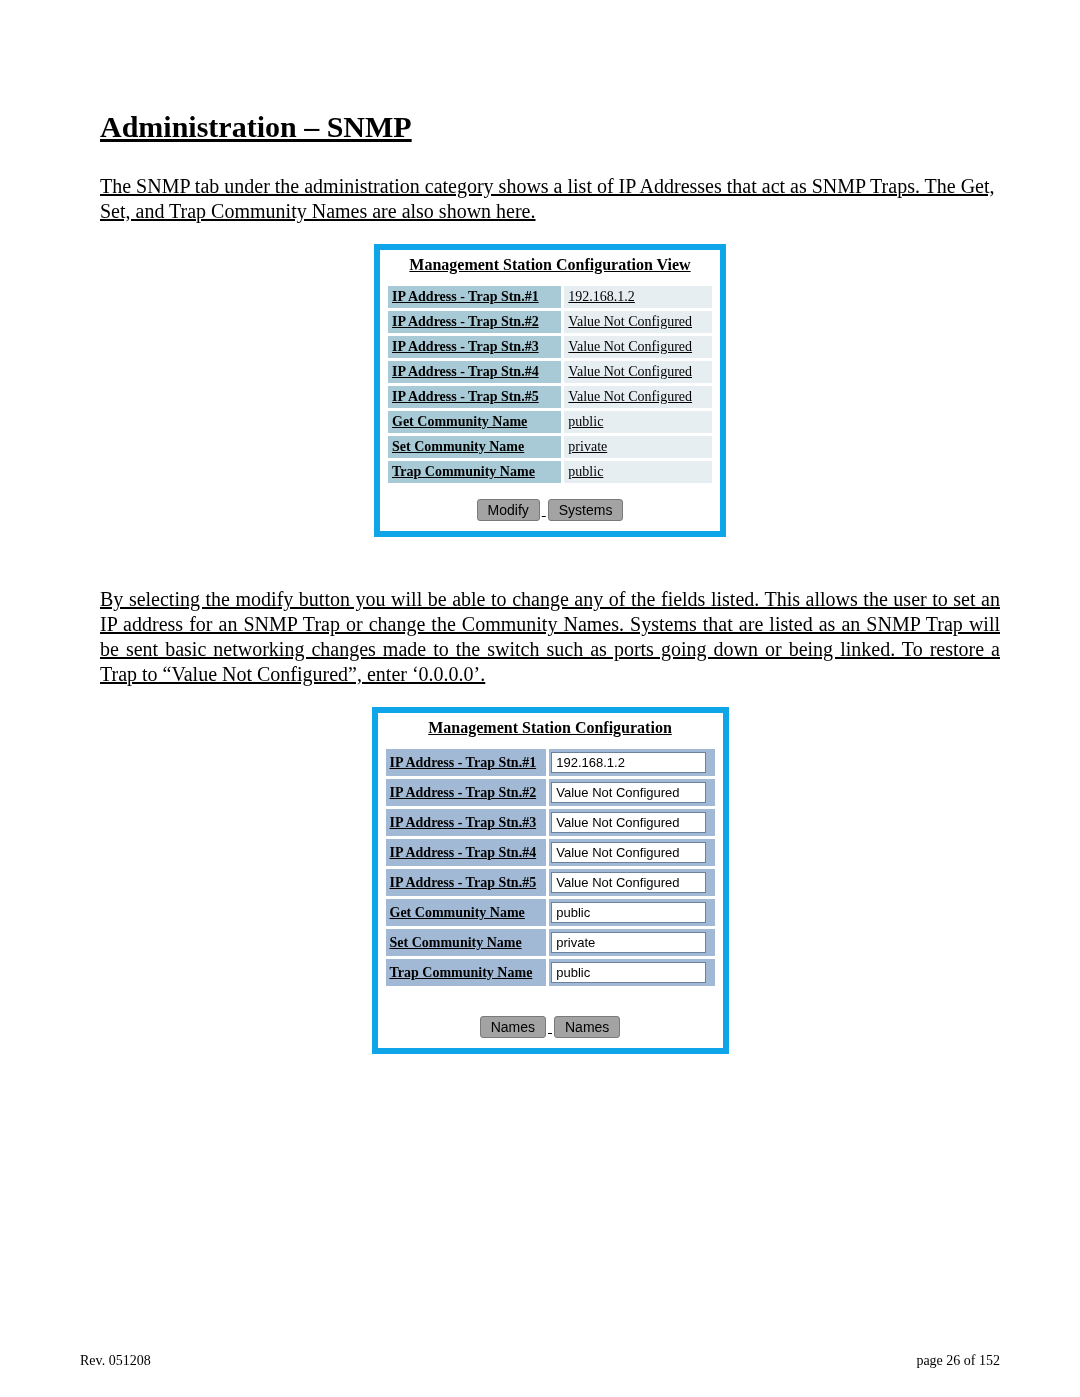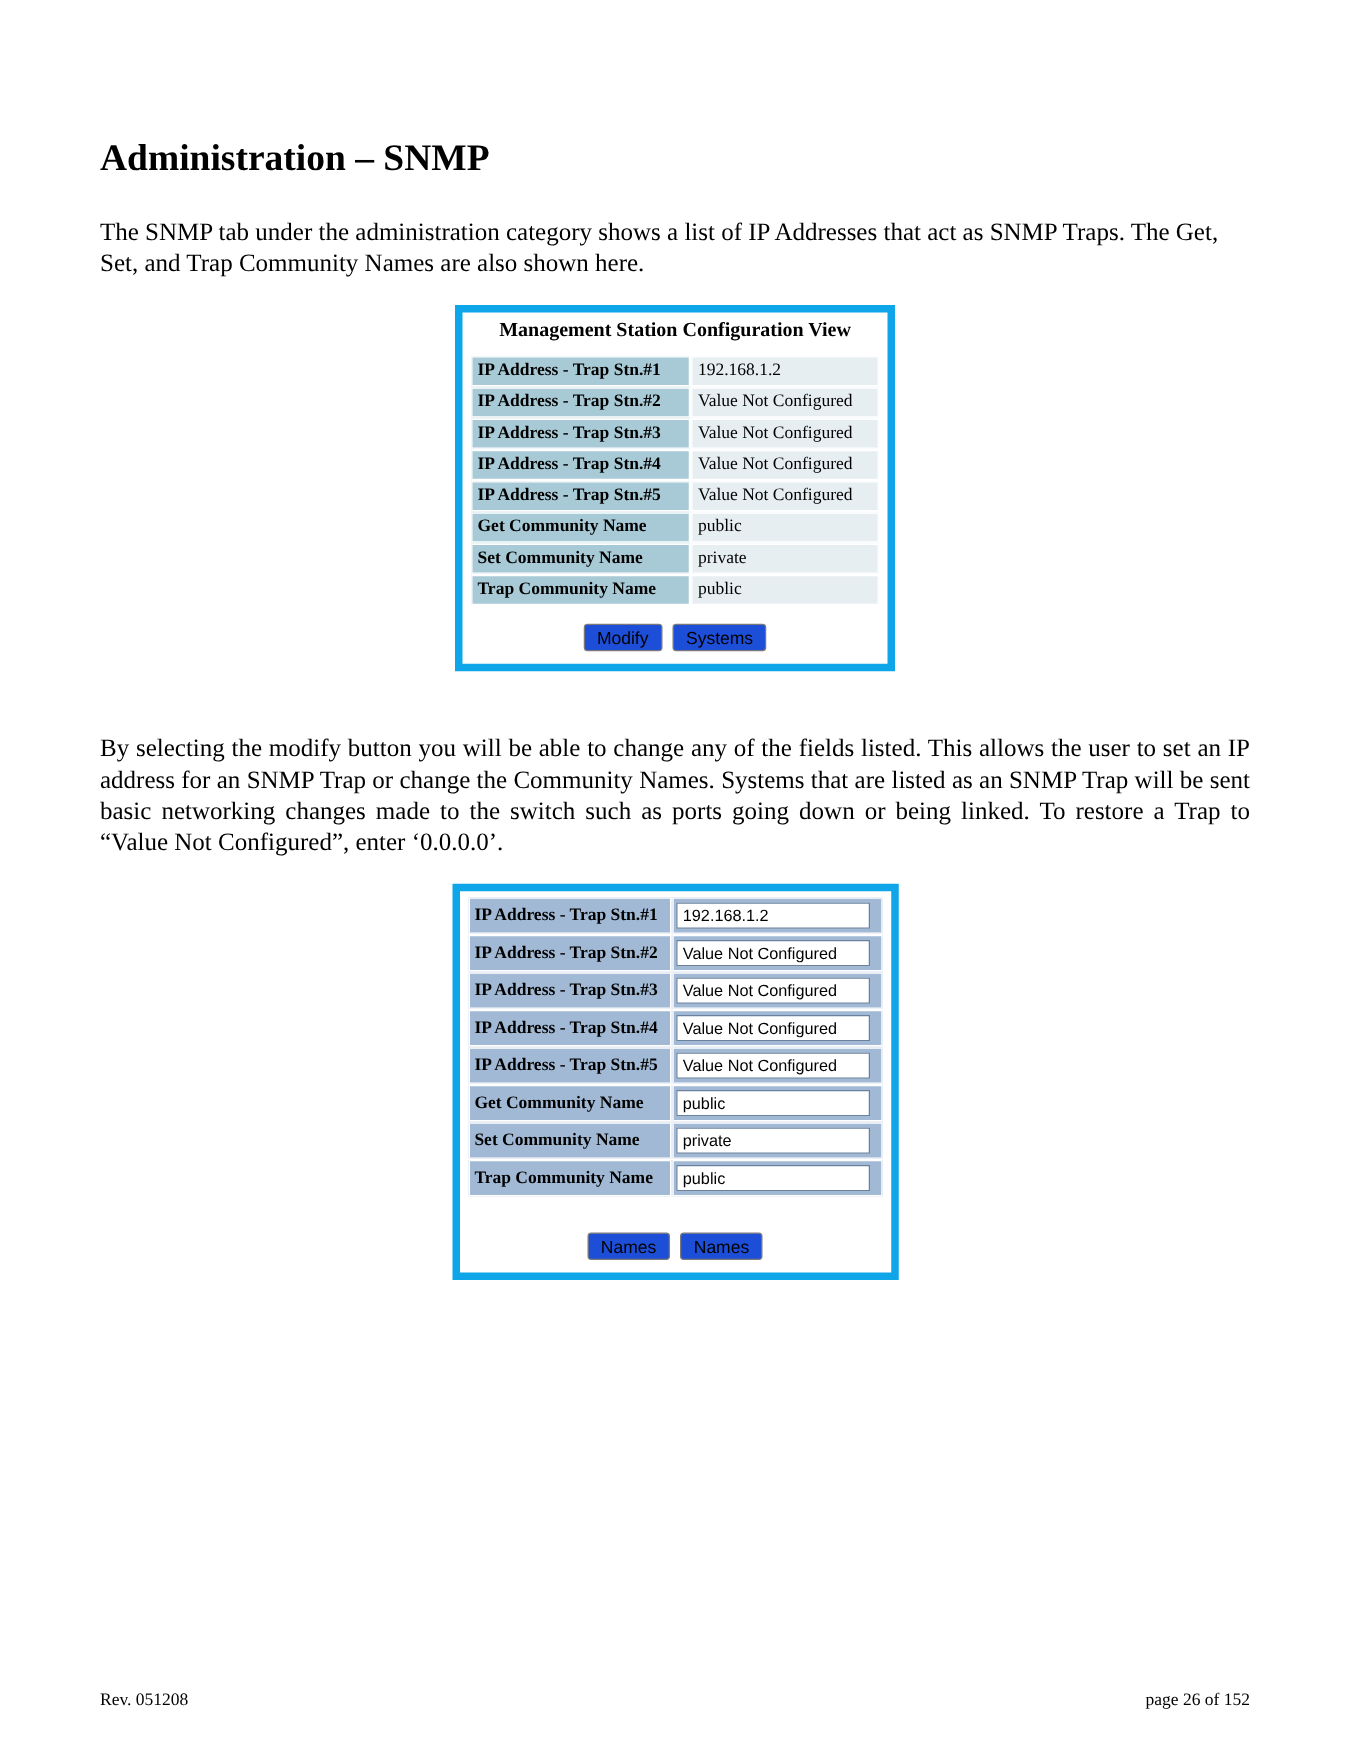--- a/index.html
+++ b/index.html
@@ -7,21 +7,22 @@
     padding: 0;
     background: #ffffff;
     font-family: "Times New Roman", Times, serif;
     color: #000;
   }
   .page {
     width: 1080px;
     height: 1397px;
     position: relative;
     box-sizing: border-box;
-    padding: 110px 80px 0 80px;
+    padding: 110px 80px 0 100px;
+    text-decoration: underline;
   }
   h1.title {
     font-size: 30px;
     font-weight: bold;
     margin: 0 0 30px 0;
   }
   p.body {
     font-size: 20px;
     line-height: 1.25;
     margin: 0 0 20px 0;
@@ -67,21 +68,21 @@
     font-weight: bold;
     white-space: nowrap;
   }
   .btn-row {
     text-align: center;
     padding-top: 14px;
   }
   button.ui {
     font-family: Arial, Helvetica, sans-serif;
     font-size: 14px;
-    background: #1d4ed8;
+    background: #a3a3a3;
     border: 1px solid #7a7a7a;
     border-radius: 3px;
     padding: 2px 10px;
     margin: 0 2px;
     cursor: pointer;
   }
 
   
   .panel-edit {
     width: 345px;
@@ -182,20 +183,21 @@
         <button class="ui">Modify</button>
         <button class="ui">Systems</button>
       </div>
     </div>
   </div>
 
   <p class="body justify">By selecting the modify button you will be able to change any of the fields listed.  This allows the user to set an IP address for an SNMP Trap or change the Community Names.  Systems that are listed as an SNMP Trap will be sent basic networking changes made to the switch such as ports going down or being linked.  To restore a Trap to “Value Not Configured”, enter ‘0.0.0.0’.</p>
 
   <div class="panel panel-edit">
     <div class="panel-inner">
+      <div class="panel-title">Management Station Configuration</div>
 
       <table class="edit-tbl">
         <tbody>
             <tr>
           <td class="lbl">IP Address - Trap Stn.#1</td>
           <td class="fld"><input class="txt" type="text" value="192.168.1.2" style=""></td>
         </tr>
         <tr>
           <td class="lbl">IP Address - Trap Stn.#2</td>
           <td class="fld"><input class="txt" type="text" value="Value Not Configured" style=""></td>

